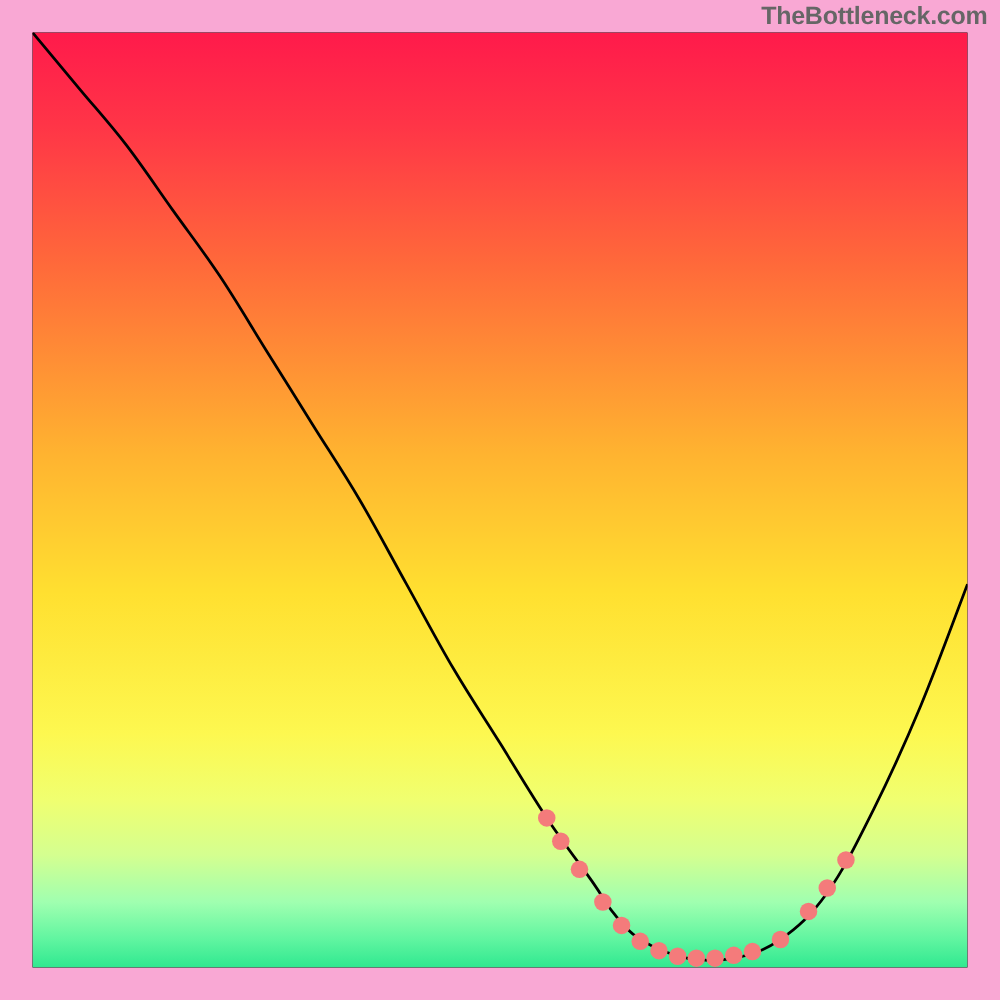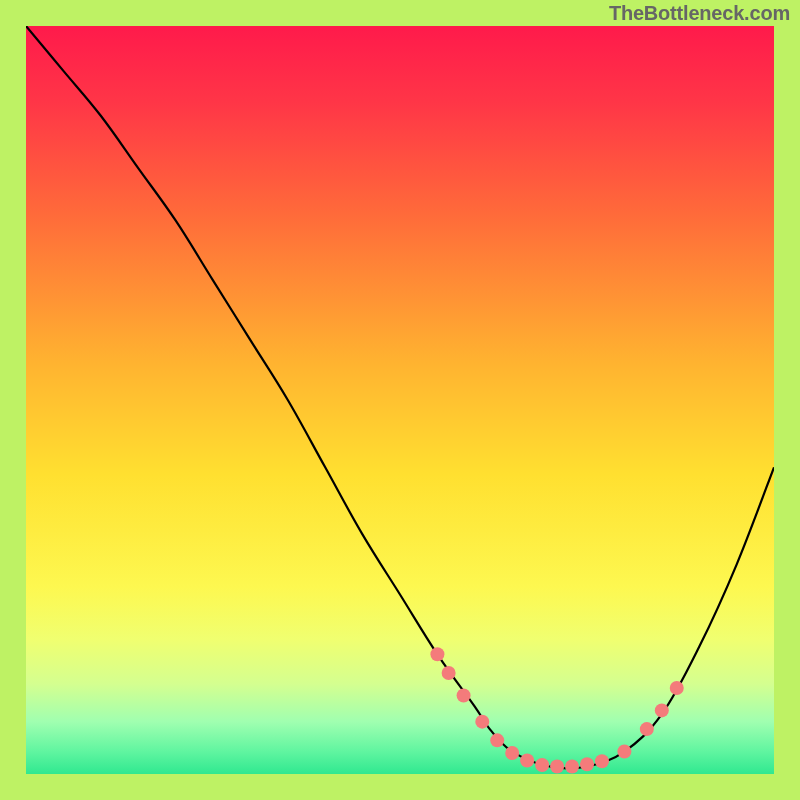--- a/index.html
+++ b/index.html
@@ -7,21 +7,21 @@
     padding: 0;
     background: #000;
     width: 800px;
     height: 800px;
     overflow: hidden;
     font-family: Arial, Helvetica, sans-serif;
   }
   .outer {
     width: 800px;
     height: 800px;
-    background: #bef264;
+    background: #f9a8d4;
     position: relative;
   }
   .watermark {
     position: absolute;
     top: 2px;
     right: 10px;
     color: #666;
     font-size: 20px;
     font-weight: bold;
     letter-spacing: -0.2px;

